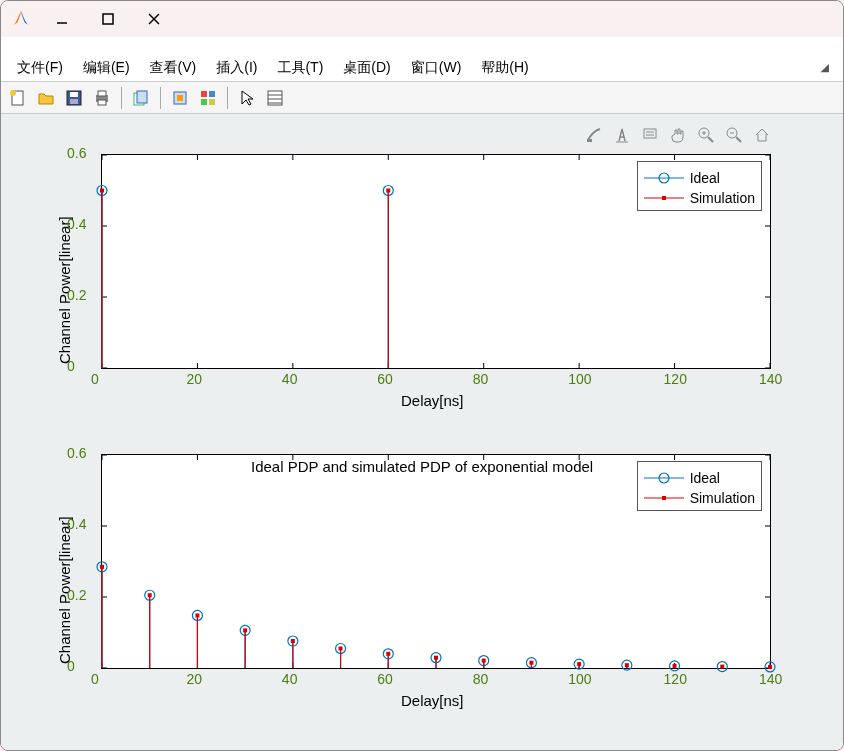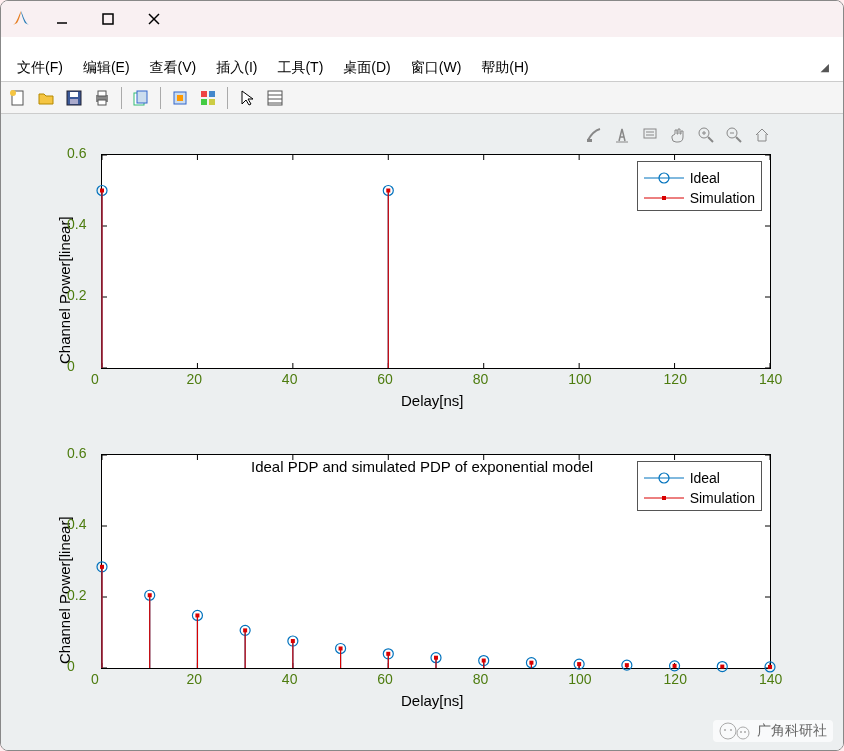--- a/index.html
+++ b/index.html
@@ -458,31 +458,20 @@
               </svg>
           </div>
           <span>Simulation</span>
         </div>
       </div>
     </div>
     <div class="axis-title" style="left:250px; top:316px;margin-top:28px;">Ideal PDP and simulated PDP of exponential model</div>
     <div class="axis-title" style="left:400px; top:578px;">Delay[ns]</div>
     <div class="axis-title ylabel" style="left:55px; top:550px;">Channel Power[linear]</div>
 
-    <div class="watermark">
-      <svg width="34" height="18">
-        <circle cx="9" cy="9" r="8" fill="none" stroke="#aaa"></circle>
-        <circle cx="6" cy="8" r="1" fill="#aaa"></circle>
-          <circle cx="12" cy="8" r="1" fill="#aaa"></circle>
-        <circle cx="24" cy="11" r="6" fill="none" stroke="#aaa"></circle>
-        <circle cx="22" cy="10" r="1" fill="#aaa"></circle>
-          <circle cx="26" cy="10" r="1" fill="#aaa"></circle>
-      </svg>
-      <span>广角科研社</span>
-    </div>
 
   <div class="tick-label" style="left: 90px; top: 257px;">0</div>
       <div class="tick-label" style="left: 185.429px; top: 257px;">20</div>
       <div class="tick-label" style="left: 280.857px; top: 257px;">40</div>
       <div class="tick-label" style="left: 376.286px; top: 257px;">60</div>
       <div class="tick-label" style="left: 471.714px; top: 257px;">80</div>
       <div class="tick-label" style="left: 567.143px; top: 257px;">100</div>
       <div class="tick-label" style="left: 662.571px; top: 257px;">120</div>
       <div class="tick-label" style="left: 758px; top: 257px;">140</div>
       <div class="tick-label" style="left: 66px; top: 244px;">0</div>

